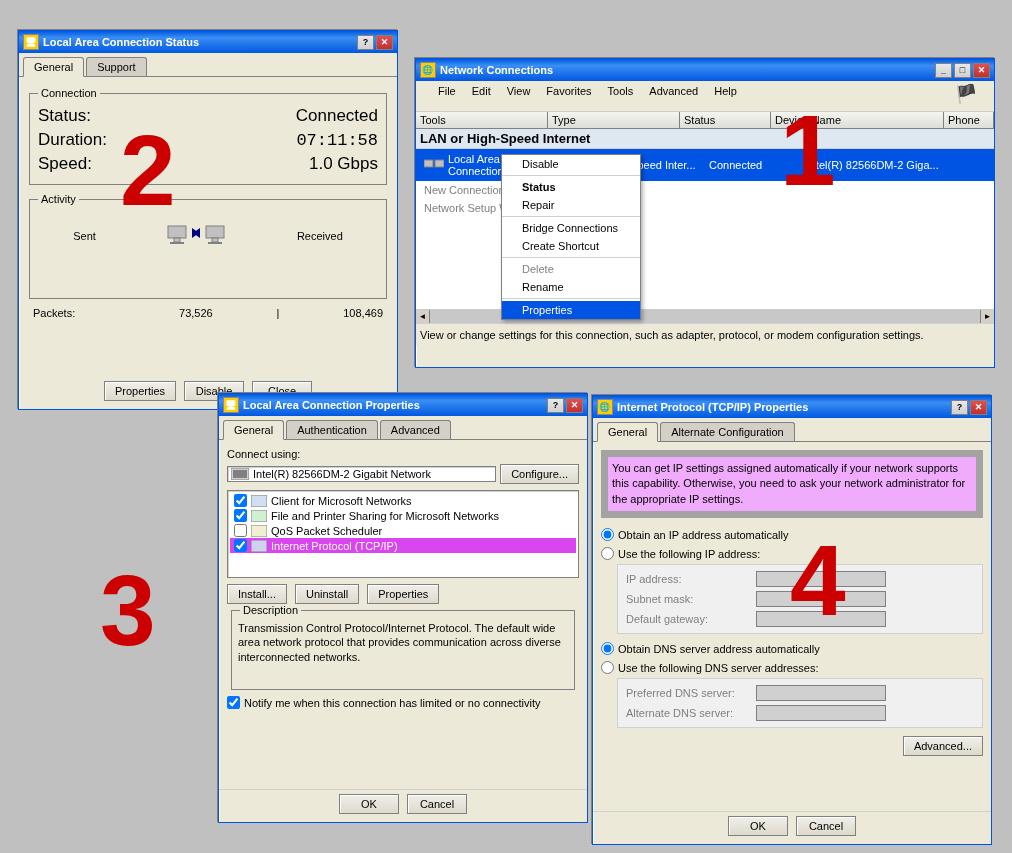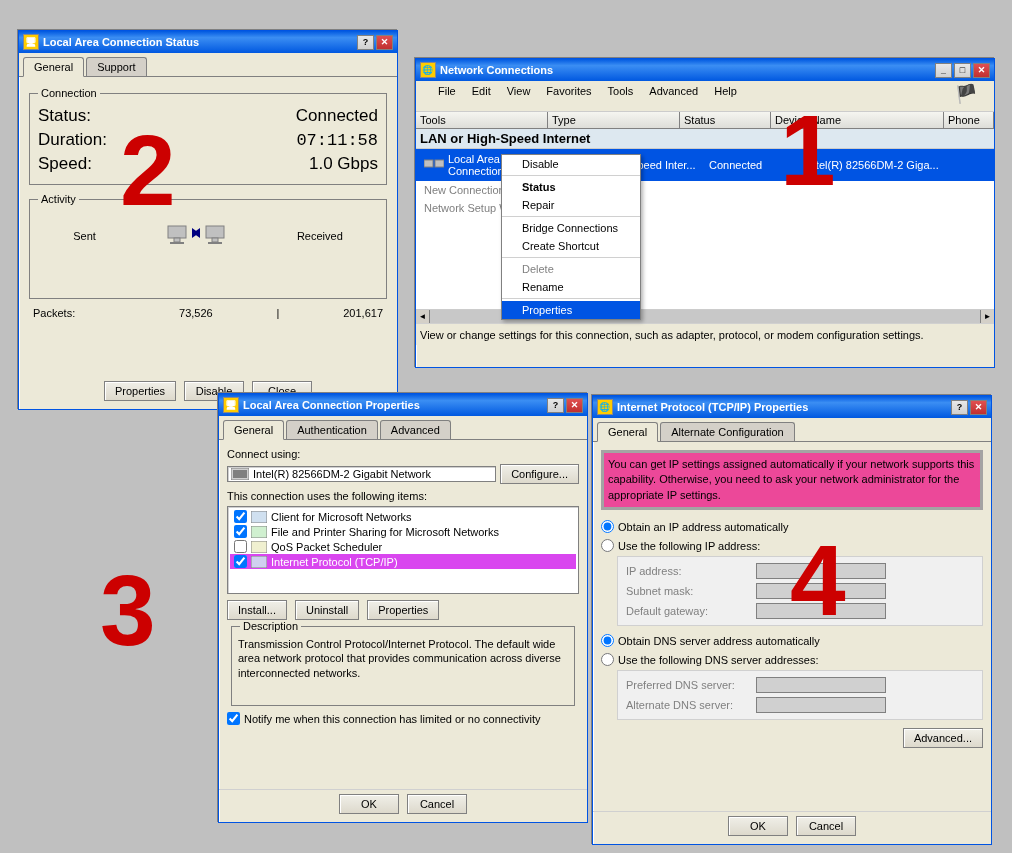--- a/index.html
+++ b/index.html
@@ -349,21 +349,21 @@
           <rect x="42" y="24" width="14" height="2" fill="#808080"></rect>
         </svg>
         <span>Received</span>
       </div>
     </div>
 
     <div style="display: flex; justify-content: space-between; padding: 4px 8px; font-size: 11px;">
       <span>Packets:</span>
       <span style="margin-left: 40px;">73,526</span>
       <span>|</span>
-      <span>201,617</span>
+      <span>108,469</span>
     </div>
   </div>
 
   <div style="position: absolute; bottom: 8px; left: 0; right: 0; display: flex; justify-content: center; gap: 8px;">
     <button class="btn">Properties</button>
     <button class="btn">Disable</button>
     <button class="btn">Close</button>
   </div>
 </div>
 
@@ -485,21 +485,20 @@
             <rect x="0" y="0" width="18" height="12" fill="#d0d0d0" stroke="#808080" stroke-width="1"></rect>
             <rect x="2" y="2" width="14" height="8" fill="#808080"></rect>
           </svg>
           <span>Intel(R) 82566DM-2 Gigabit Network</span>
         </div>
         <button class="btn">Configure...</button>
       </div>
     </div>
 
     <div style="margin-bottom: 6px;">
-      <div style="margin-bottom: 4px;">This connection uses the following items:</div>
       <div class="listbox" style="height: 88px; padding: 2px;">
         <div class="listbox-item">
           <input type="checkbox" checked="" style="">
           <svg width="16" height="12">
               <rect x="0" y="0" width="16" height="12" fill="#d0e0f0" stroke="#808080" stroke-width="1"></rect>
             </svg>
           <span>Client for Microsoft Networks</span>
         </div>
         <div class="listbox-item">
           <input type="checkbox" checked="" style="">
@@ -562,21 +561,21 @@
     </div>
   </div>
 
   <div class="tab-bar">
     <div class="tab active">General</div>
     <div class="tab">Alternate Configuration</div>
   </div>
 
   <div style="padding: 8px;">
 
-    <div style="font-size: 11px; margin-bottom: 10px; line-height: 1.4; border: 3px solid #a3a3a3; padding: 4px; background: #ec4899;">
+    <div style="font-size: 11px; margin-bottom: 10px; line-height: 1.4; border: 7px solid #a3a3a3; padding: 4px; background: #f0abfc;">
       <span>You can get IP settings assigned automatically if your network supports this capability. Otherwise, you need to ask your network administrator for the appropriate IP settings.</span>
     </div>
 
     <div style="margin-bottom: 8px;">
       <label class="radio-label" style="margin-bottom: 6px;">
         <input type="radio" name="ip_mode" checked="" style="">
         <span>Obtain an IP address automatically</span>
       </label>
       <label class="radio-label" style="margin-bottom: 4px;">
         <input type="radio" name="ip_mode" style="">

